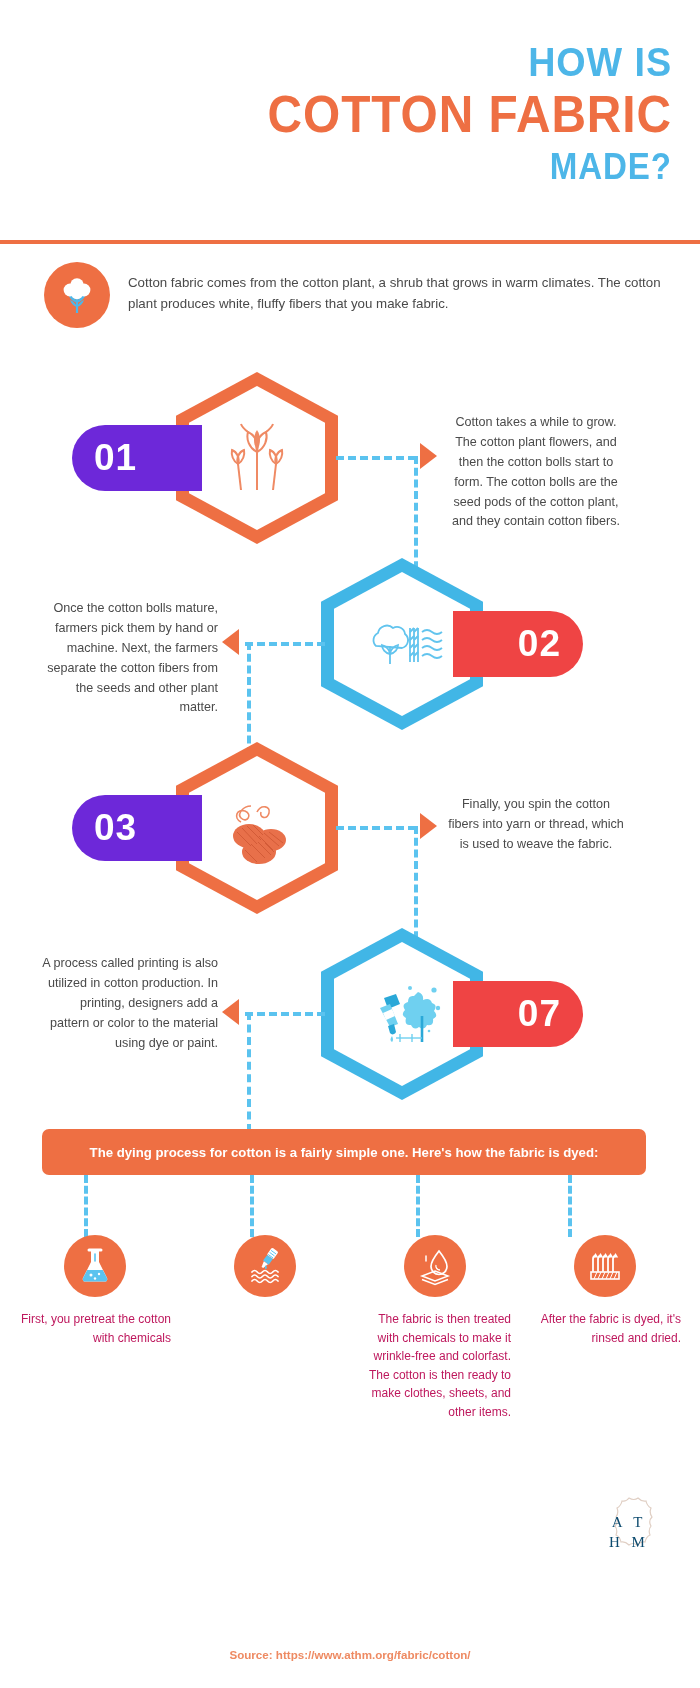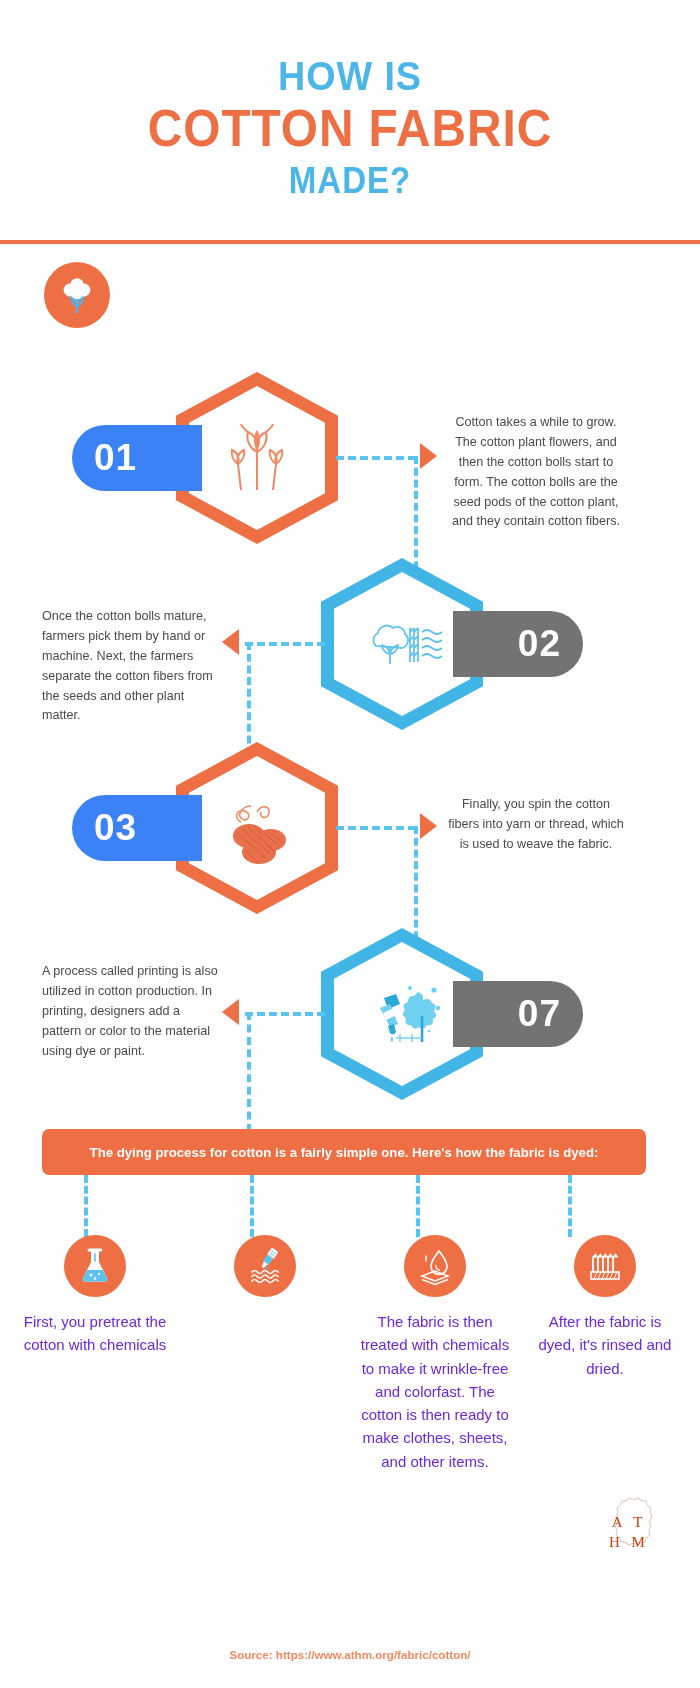--- a/index.html
+++ b/index.html
@@ -7,21 +7,21 @@
     width: 700px;
     height: 1688px;
     background: #ffffff;
     font-family: "Liberation Sans", sans-serif;
     position: relative;
     overflow: hidden;
     color: #4a4a4a;
   }
 
   
-  .title-block { padding-top: 56px; text-align: center; }
+  .title-block { padding-top: 42px; text-align: right; }
   .title-line {
     font-family: "Liberation Sans", sans-serif;
     font-weight: bold;
     letter-spacing: 1px;
     line-height: 1.02;
     transform: scaleX(0.92);
   }
   .t1 { font-size: 41px; color: #4db6e8; }
   .t2 { font-size: 52px; color: #ee6f43; margin-top: 4px; }
   .t3 { font-size: 36px; color: #4db6e8; margin-top: 8px; }
@@ -75,43 +75,43 @@
   }
 
   
   .pill {
     position: absolute;
     width: 130px; height: 66px;
     display: flex; align-items: center;
     font-size: 37px; font-weight: bold; color: #ffffff;
     letter-spacing: 1px;
   }
-  .pill.orange { background: #3b82f6; }
-  .pill.blue   { background: #737373; }
+  .pill.orange { background: #6d28d9; }
+  .pill.blue   { background: #ef4444; }
   .pill.left {
     border-radius: 33px 0 0 33px;
     justify-content: flex-start;
     padding-left: 22px;
   }
   .pill.right {
     border-radius: 0 33px 33px 0;
     justify-content: flex-end;
     padding-right: 22px;
   }
 
   
   .step-text {
     position: absolute;
     width: 176px;
     font-size: 12.6px;
     line-height: 1.58;
     color: #4a4a4a;
   }
   .step-text.right { text-align: center; }
-  .step-text.left  { text-align: left; margin-top: 8px; }
+  .step-text.left  { text-align: right; }
 
   
   .dash-h {
     position: absolute; height: 0;
     border-top: 4px dashed #5bc3ef;
   }
   .dash-v {
     position: absolute; width: 0;
     border-left: 4px dashed #5bc3ef;
   }
@@ -150,45 +150,45 @@
   }
   .bcol { width: 170px; display: flex; flex-direction: column; align-items: center; }
   .bcirc {
     width: 62px; height: 62px; border-radius: 50%;
     background: #ee6f43;
     display: flex; align-items: center; justify-content: center;
   }
   .bcap {
     margin-top: 13px;
     width: 152px;
-    text-align: center;
-    font-size: 15px;
+    text-align: right;
+    font-size: 12px;
     line-height: 1.55;
-    color: #6d28d9;
+    color: #be185d;
   }
 
   
   .source {
     position: absolute;
     left: 0; top: 1648px; width: 700px;
     text-align: center;
     font-size: 11.6px; font-weight: bold;
     color: #ee8a62;
   }
   .logo {
     position: absolute;
     right: 36px; top: 1495px;
     width: 70px; height: 74px;
   }
   .logo-text {
     position: absolute; inset: 0;
     display: flex; flex-direction: column;
     align-items: center; justify-content: center;
     font-size: 15px; letter-spacing: 4px;
-    color: #c2410c; line-height: 1.35;
+    color: #0c4a6e; line-height: 1.35;
     font-family: "Liberation Serif", serif;
   }
 </style>
 </head>
 <body>
 
 <div class="title-block">
   <div class="title-line t1">HOW IS</div>
   <div class="title-line t2">COTTON FABRIC</div>
   <div class="title-line t3">MADE?</div>
@@ -207,20 +207,21 @@
         <path d="M22 34 C26 33 28 30 29 27 C26 28 23 31 22 34 Z"></path>
       </g>
       <g fill="#ffffff">
         <circle cx="15" cy="17" r="6.4"></circle>
         <circle cx="29" cy="17" r="6.4"></circle>
         <circle cx="22" cy="12" r="6.8"></circle>
         <circle cx="22" cy="20" r="6.2"></circle>
       </g>
     </svg>
   </div>
+  <div class="intro-text">Cotton fabric comes from the cotton plant, a shrub that grows in warm climates. The cotton plant produces white, fluffy fibers that you make fabric.</div>
 </div>
 
 <div class="step" style="top:0">
   <div class="hex-wrap" style="left:176px; top:372px;">
     <div class="hex orange"></div>
     <div class="hex-inner">
       <svg width="92" height="92" viewBox="0 0 92 92">
         <g fill="none" stroke="#ef8a64" stroke-width="2">
           <path d="M46 40 C38 36 35 27 37 20 C44 23 48 31 46 40 Z"></path>
           <path d="M46 40 C54 36 57 27 55 20 C48 23 44 31 46 40 Z"></path>

